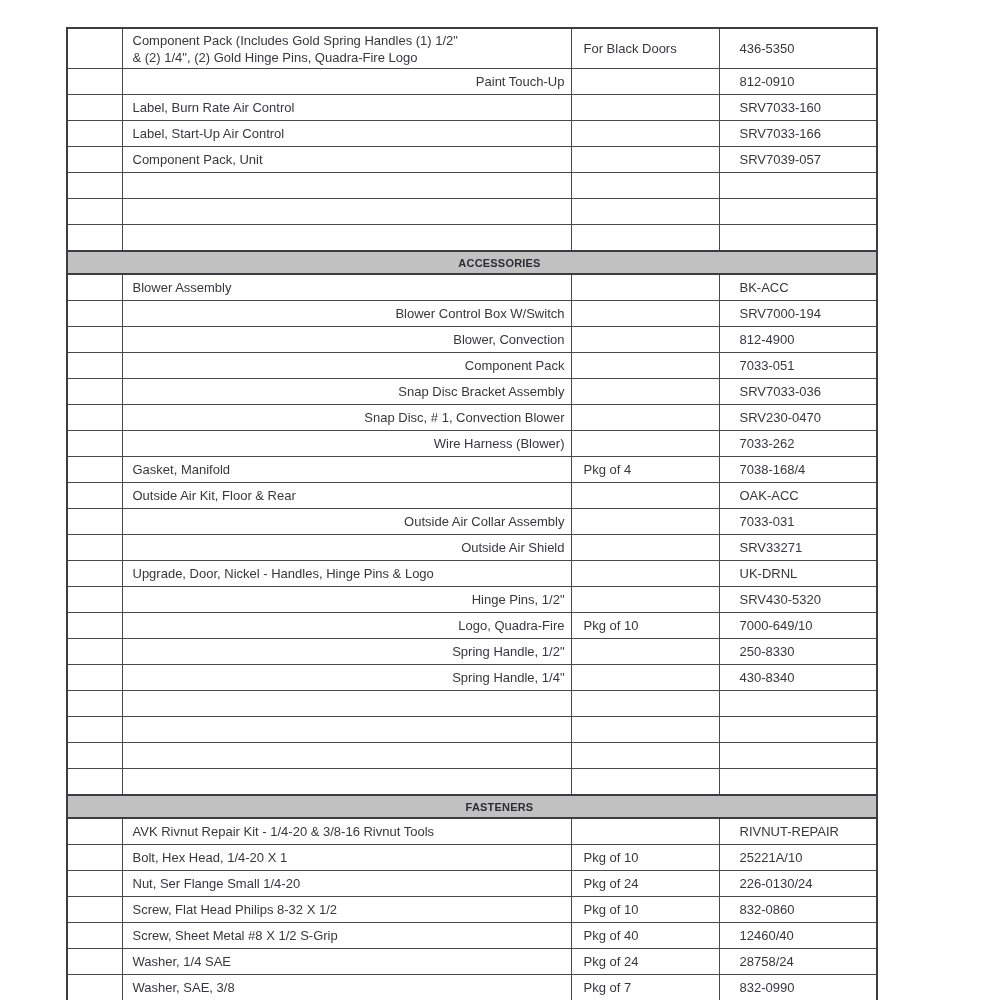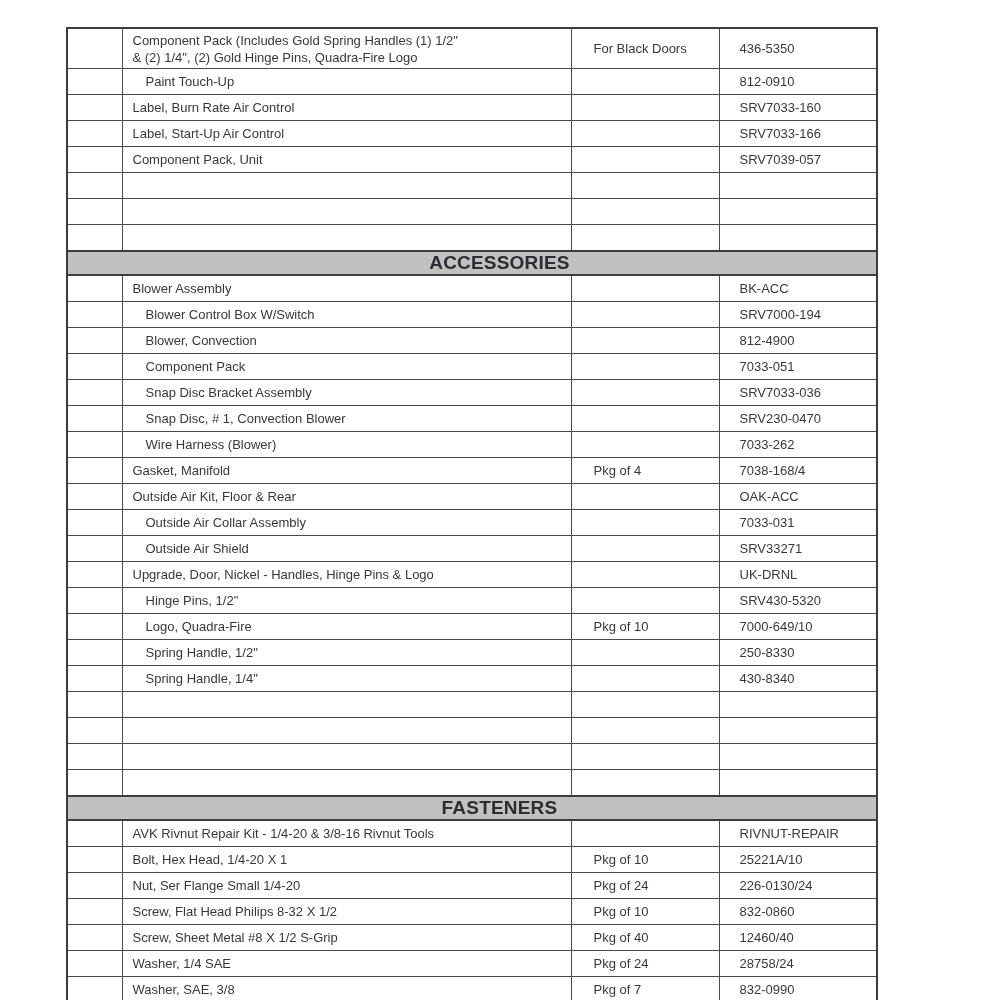--- a/index.html
+++ b/index.html
@@ -40,32 +40,32 @@
     overflow: hidden;
   }
   tr.tall td { height: 39px; }
 
   td.cell-desc {
     padding-left: 10px;
     padding-right: 6px;
     white-space: pre-line;
     line-height: 17px;
   }
-  td.cell-desc.indent { padding-left: 23px; }
-  td.cell-note { padding-left: 22px; }
+  td.cell-desc.indent { padding-left: 23px; text-align: right; }
+  td.cell-note { padding-left: 12px; }
   td.cell-part { padding-left: 20px; }
 
   tr.section-band td {
     background: #c1c1c1;
     border-top: 2px solid #3c3d41;
     border-bottom: 2px solid #3c3d41;
     height: 21px;
     text-align: center;
     font-weight: bold;
-    font-size: 19px;
+    font-size: 11px;
     color: #2c2d32;
     padding-left: 55px; 
     letter-spacing: 0.2px;
   }
 </style>
 </head>
 <body>
 
 <div class="page">
   <table class="parts-table">

